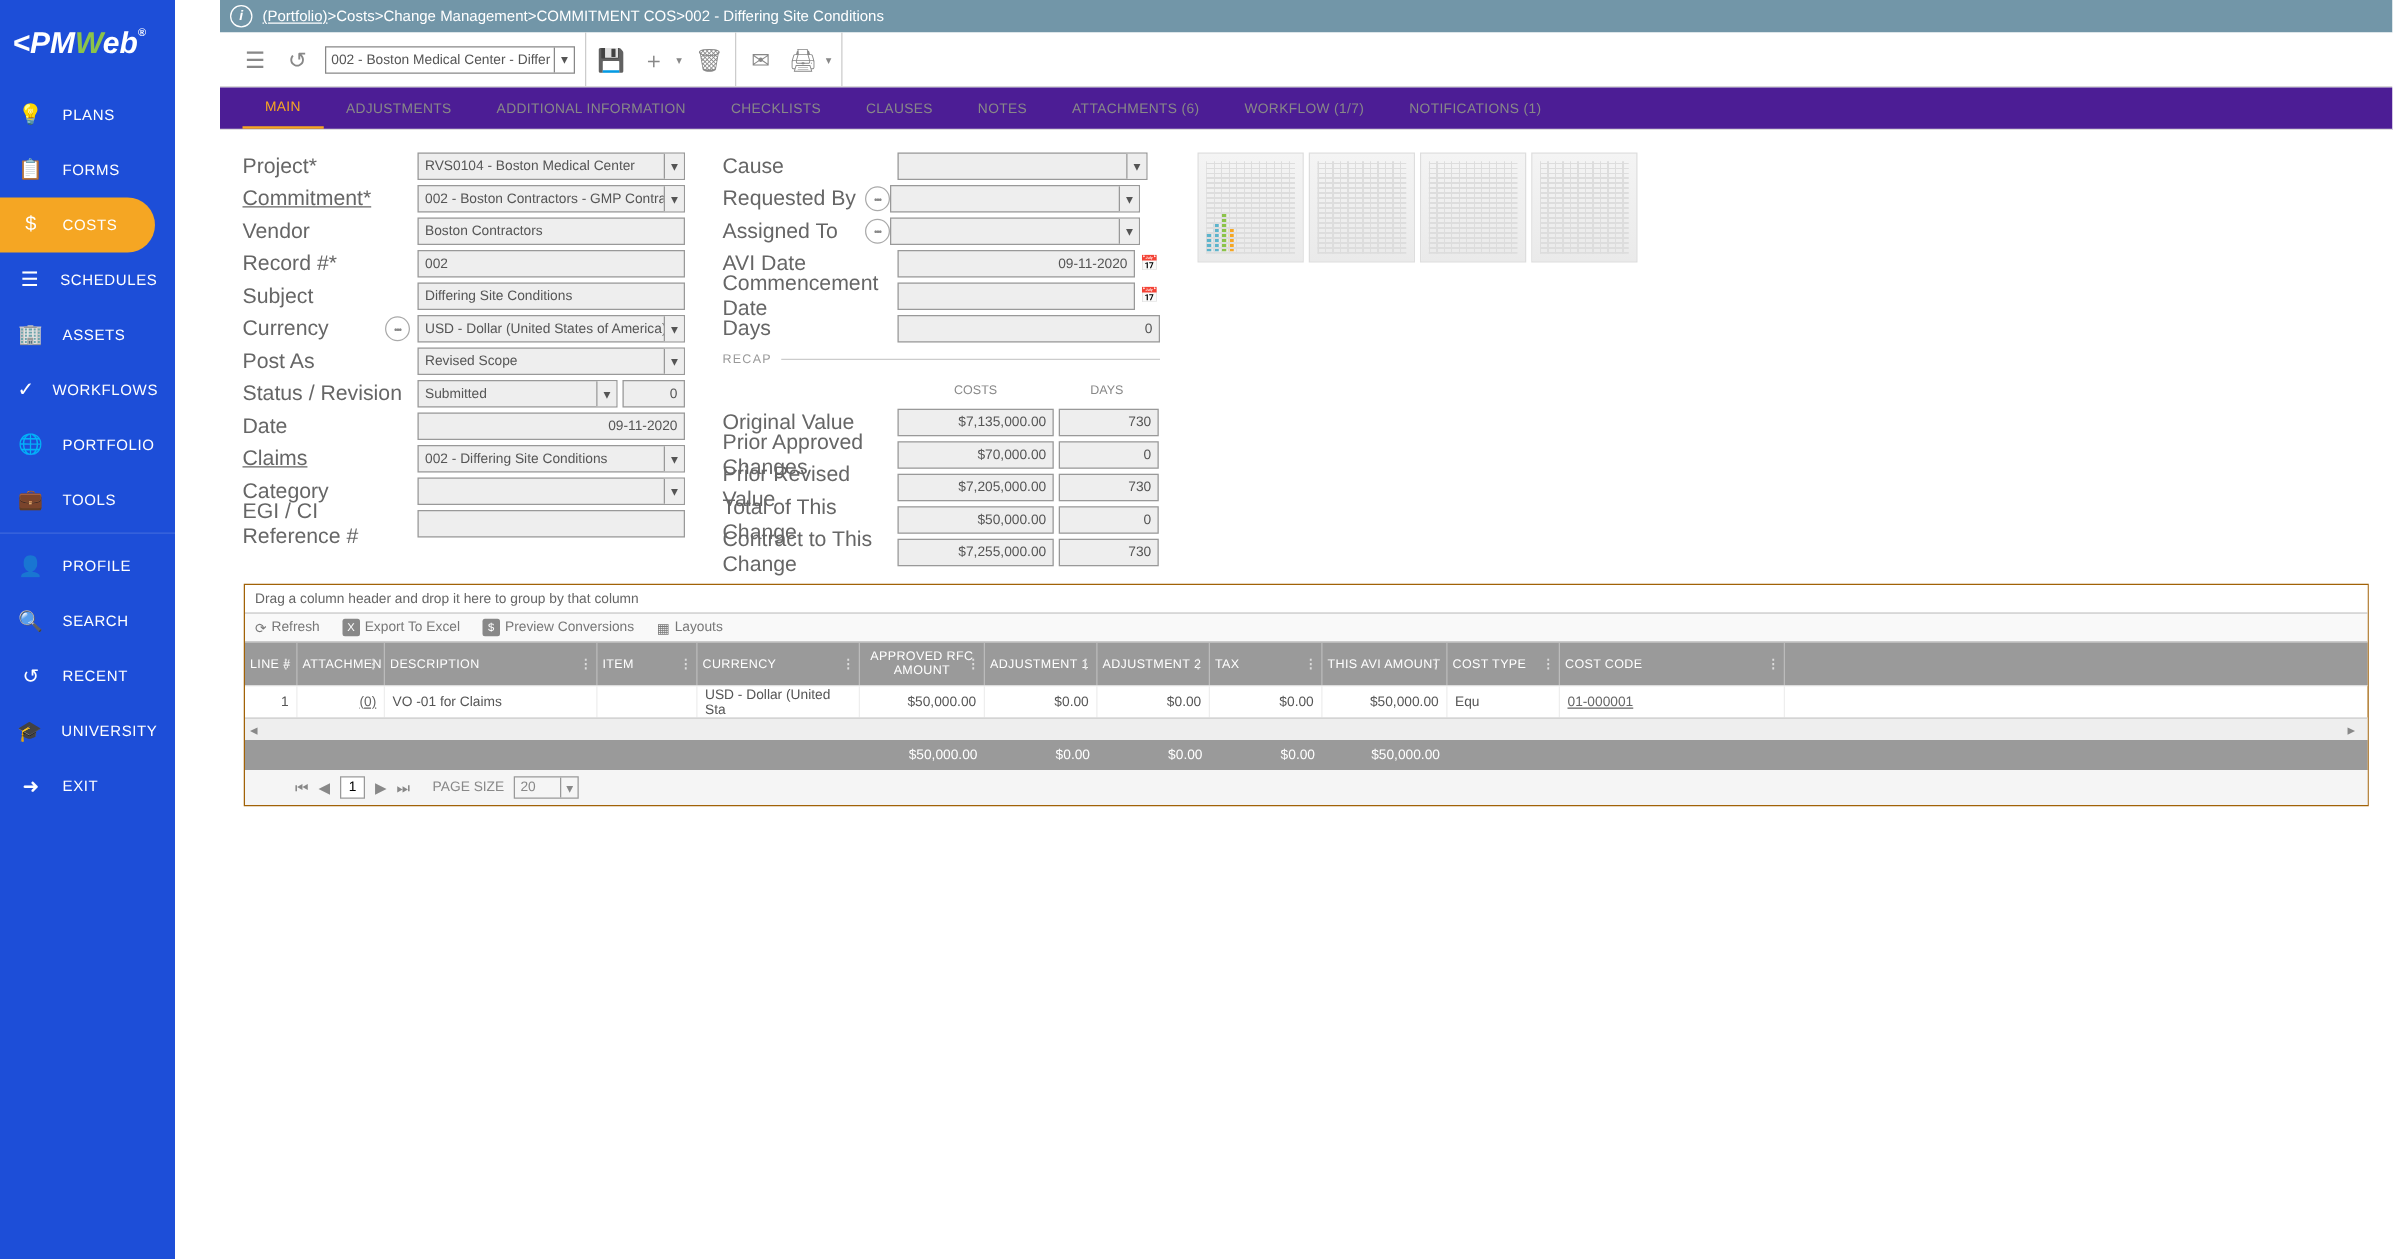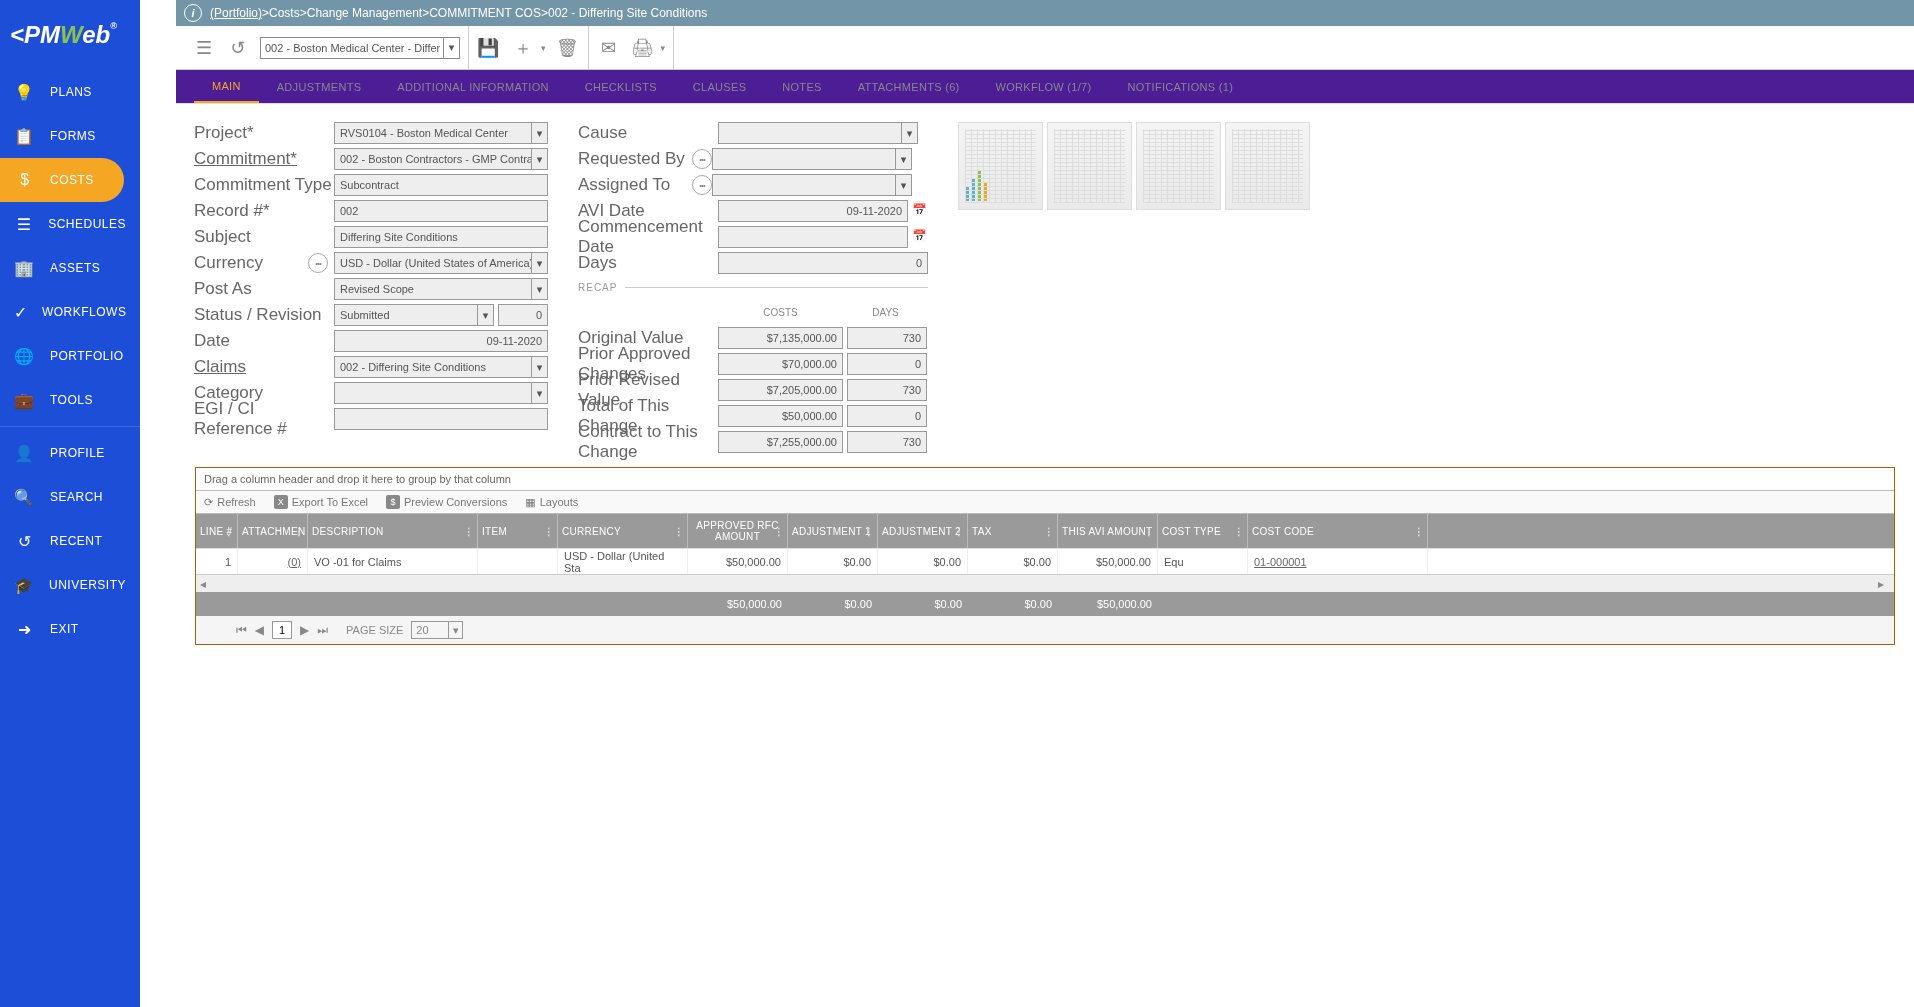--- a/index.html
+++ b/index.html
@@ -206,23 +206,23 @@
           </div>
         </div>
       <div class="form-row">
           <span class="form-label link">Commitment*</span>
           <div class="form-input">
             <span>002 - Boston Contractors - GMP Contra</span>
             <span class="caret">▾</span>
           </div>
         </div>
       <div class="form-row">
-          <span class="form-label">Commitment Type</span>
-          <div class="form-input">
-            <span>Subcontract</span>
+          <span class="form-label">Vendor</span>
+          <div class="form-input">
+            <span>Boston Contractors</span>
           </div>
         </div>
       <div class="form-row">
           <span class="form-label">Record #*</span>
           <div class="form-input">
             <span>002</span>
           </div>
         </div>
       <div class="form-row">
           <span class="form-label">Subject</span>

